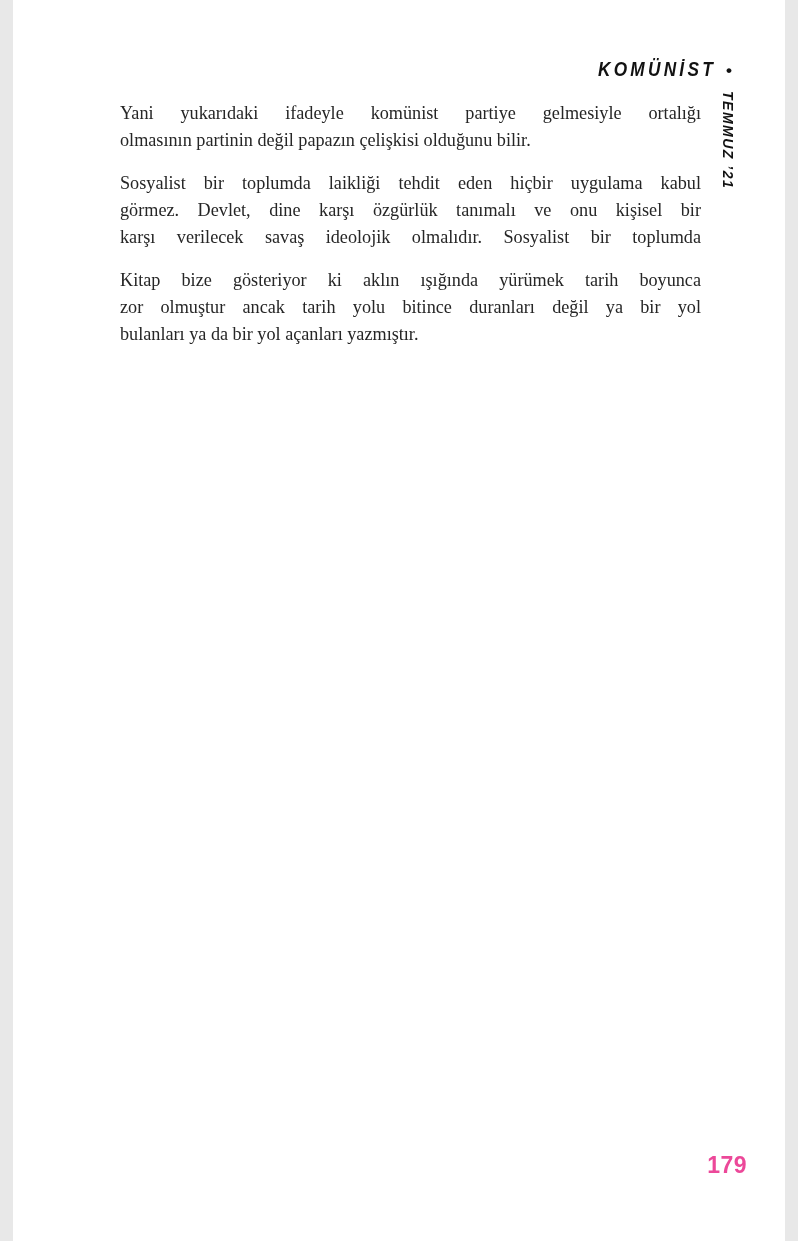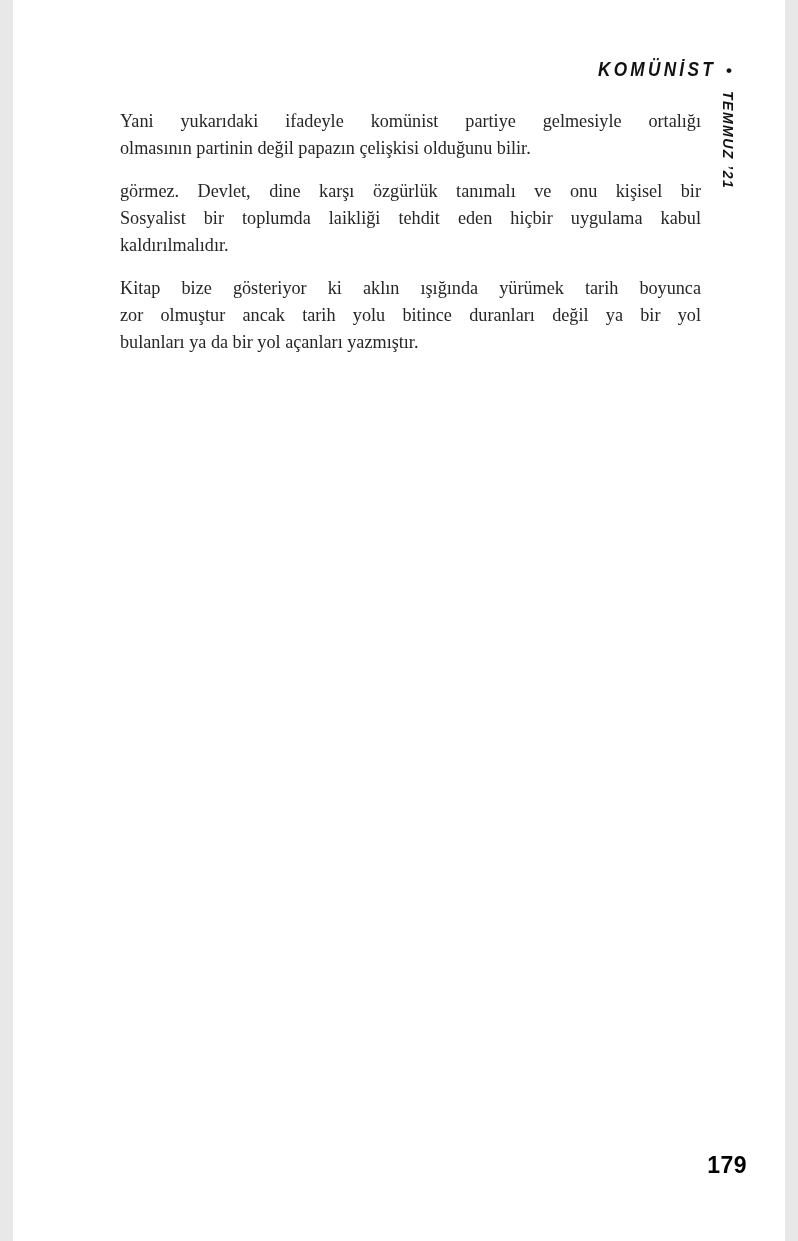--- a/index.html
+++ b/index.html
@@ -61,41 +61,41 @@
   
   .body-text {
     position: absolute;
     top: 100px;
     left: 107px;
     width: 581px;
     color: #262626;
     font-size: 18.2px;
     line-height: 27px;
   }
-  .paragraph { margin-bottom: 16px; margin-top: 8px; }
+  .paragraph { margin-bottom: 16px; }
   .text-line {
     text-align: justify;
     text-align-last: justify;
     white-space: normal;
   }
   .text-line.last {
     text-align: center;
     text-align-last: left;
   }
 
   
   .page-number {
     position: absolute;
     top: 1152px;
     right: 38px;
     font-family: "Liberation Sans", sans-serif;
     font-weight: 700;
     font-size: 23px;
     letter-spacing: 0.5px;
-    color: #000000;
+    color: #ec4899;
     margin-left: 20px;
   }
 </style>
 </head>
 <body>
 
 <div class="page">
 
   <div class="running-header">
     <span class="title-condensed">KOMÜNİST</span>
@@ -105,23 +105,23 @@
   <div class="issue-vertical">TEMMUZ ’21</div>
 
   <div class="body-text">
 
     <div class="paragraph">
       <div class="text-line">Yani yukarıdaki ifadeyle komünist partiye gelmesiyle ortalığı</div>
       <div class="text-line last">olmasının partinin değil papazın çelişkisi olduğunu bilir.</div>
     </div>
 
     <div class="paragraph">
+      <div class="text-line">Sosyalist bir toplumda laikliği tehdit eden hiçbir uygulama kabul</div>
       <div class="text-line">görmez. Devlet, dine karşı özgürlük tanımalı ve onu kişisel bir</div>
-      <div class="text-line">Sosyalist bir toplumda laikliği tehdit eden hiçbir uygulama kabul</div>
-      <div class="text-line last">kaldırılmalıdır.</div>
+      <div class="text-line">karşı verilecek savaş ideolojik olmalıdır. Sosyalist bir toplumda</div>
     </div>
 
     <div class="paragraph">
       <div class="text-line">Kitap bize gösteriyor ki aklın ışığında yürümek tarih boyunca</div>
       <div class="text-line">zor olmuştur ancak tarih yolu bitince duranları değil ya bir yol</div>
       <div class="text-line last">bulanları ya da bir yol açanları yazmıştır.</div>
     </div>
 
   </div>
 

